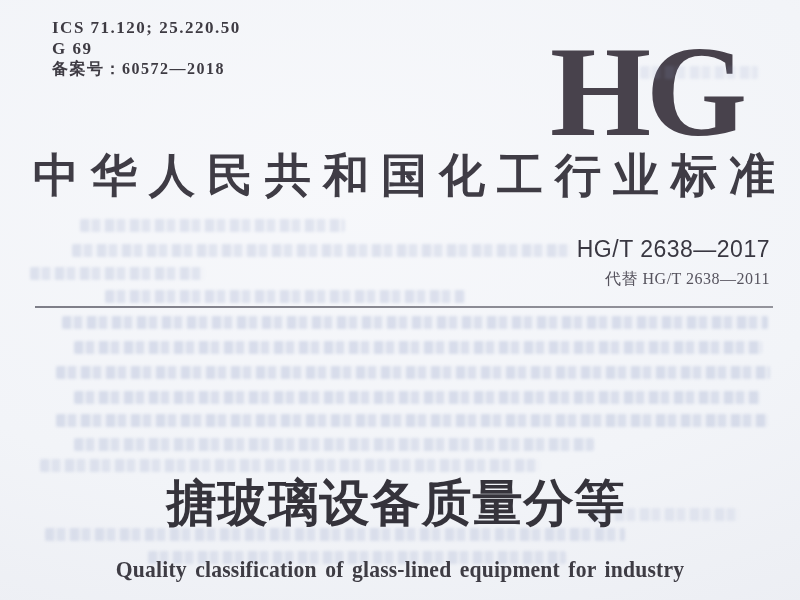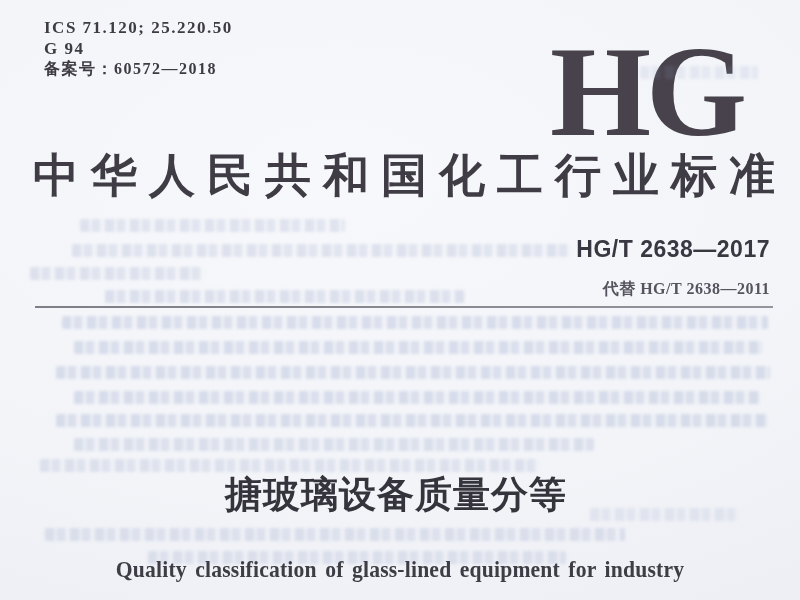--- a/index.html
+++ b/index.html
@@ -4,21 +4,21 @@
 <style>
   html,body{margin:0;padding:0;background:#d7d9de;}
   .page{
     position:relative;width:800px;height:600px;overflow:hidden;
     background:radial-gradient(130% 100% at 42% 30%, #f7f8fb 0%, #f2f4f8 52%, #e9ebf1 100%);
     font-family:"Liberation Serif","DejaVu Serif",serif;
     color:#3e3b43;
   }
 
   
-  .ics-block{position:absolute;left:44px;top:18px;font-weight:bold;}
+  .ics-block{position:absolute;left:52px;top:18px;font-weight:bold;}
   .ics-line1{font-size:17px;letter-spacing:1.5px;}
   .ics-line2{font-size:17px;letter-spacing:1.5px;margin-top:1px;}
   .ics-line3{font-size:16px;letter-spacing:1.5px;}
 
   
   .hg-logo{
     position:absolute;left:550px;top:26px;
     font-family:"Liberation Serif","DejaVu Serif",serif;
     font-size:130px;line-height:1;font-weight:bold;letter-spacing:-5px;
     color:#48424c;
@@ -30,33 +30,33 @@
     font-size:46px;line-height:1.15;font-weight:bold;color:#3f3c45;
     text-align:justify;text-align-last:justify;
     font-family:"Liberation Serif","DejaVu Serif",serif;
     white-space:nowrap;
   }
 
   
   .std-block{position:absolute;right:30px;top:236px;text-align:right;}
   .std-number{
     font-family:"Liberation Sans","DejaVu Sans",sans-serif;
-    font-size:23px;font-weight:bold;letter-spacing:.5px;color:#393741;
+    font-size:23px;font-weight:normal;letter-spacing:.5px;color:#393741;
   }
-  .std-replaces{font-size:16px;margin-top:16px;color:#56535e;letter-spacing:.5px;font-weight:bold;}
+  .std-replaces{font-size:16px;margin-top:6px;color:#56535e;letter-spacing:.5px;}
 
   
   .rule{position:absolute;left:35px;top:306px;width:738px;height:2px;
     background:linear-gradient(90deg,#7e7e88,#94949c);}
 
   
   .cn-title{
     position:absolute;left:0;top:470px;width:792px;text-align:center;
     font-family:"Liberation Sans","DejaVu Sans",sans-serif;
-    font-size:37px;font-weight:bold;letter-spacing:1px;color:#35333b;
+    font-size:50px;font-weight:bold;letter-spacing:1px;color:#35333b;
   }
 
   
   .en-title{
     position:absolute;left:0;top:557px;width:800px;text-align:center;
     font-size:23px;font-weight:bold;color:#3e3c44;
     word-spacing:3px;letter-spacing:.2px;
     transform:scaleX(.94);transform-origin:50% 50%;
   }
 
@@ -68,21 +68,21 @@
       rgba(141,155,196,.48) 12px 20px, rgba(141,155,196,.07) 20px 25px);
   }
 </style>
 </head>
 <body>
 
 <div class="page">
 
   <div class="ics-block">
     <div class="ics-line1">ICS 71.120; 25.220.50</div>
-    <div class="ics-line2">G 94</div>
+    <div class="ics-line2">G 69</div>
     <div class="ics-line3">备案号：60572—2018</div>
   </div>
 
   <div class="hg-logo">HG</div>
 
   <div class="banner">中华人民共和国化工行业标准</div>
 
   <div class="std-block">
     <div class="std-number">HG/T 2638—2017</div>
     <div class="std-replaces">代替 HG/T 2638—2011</div>

